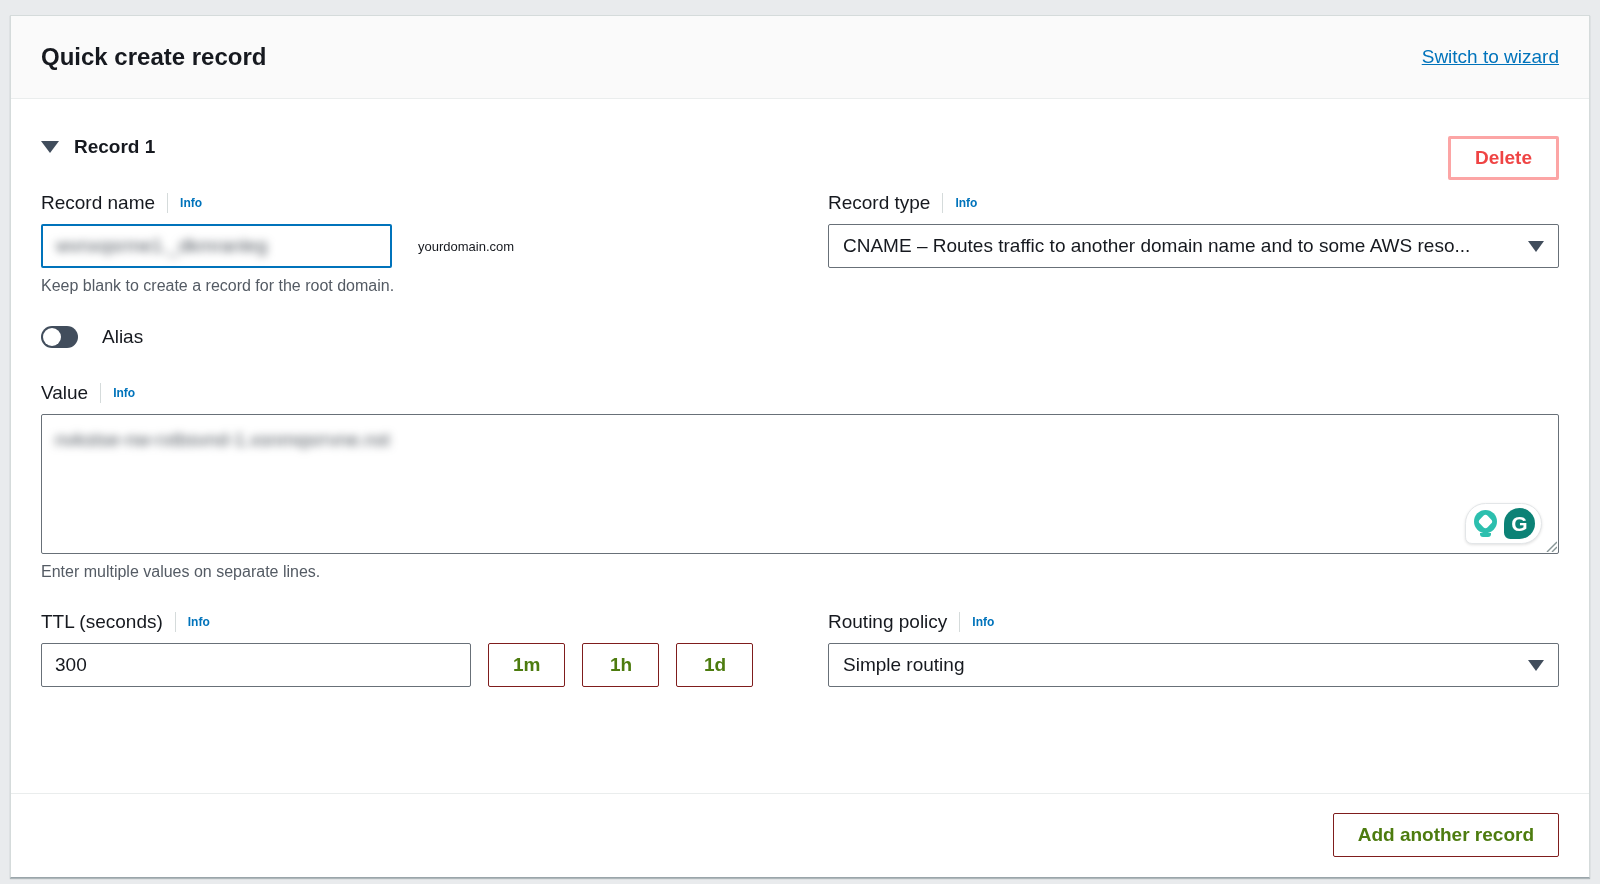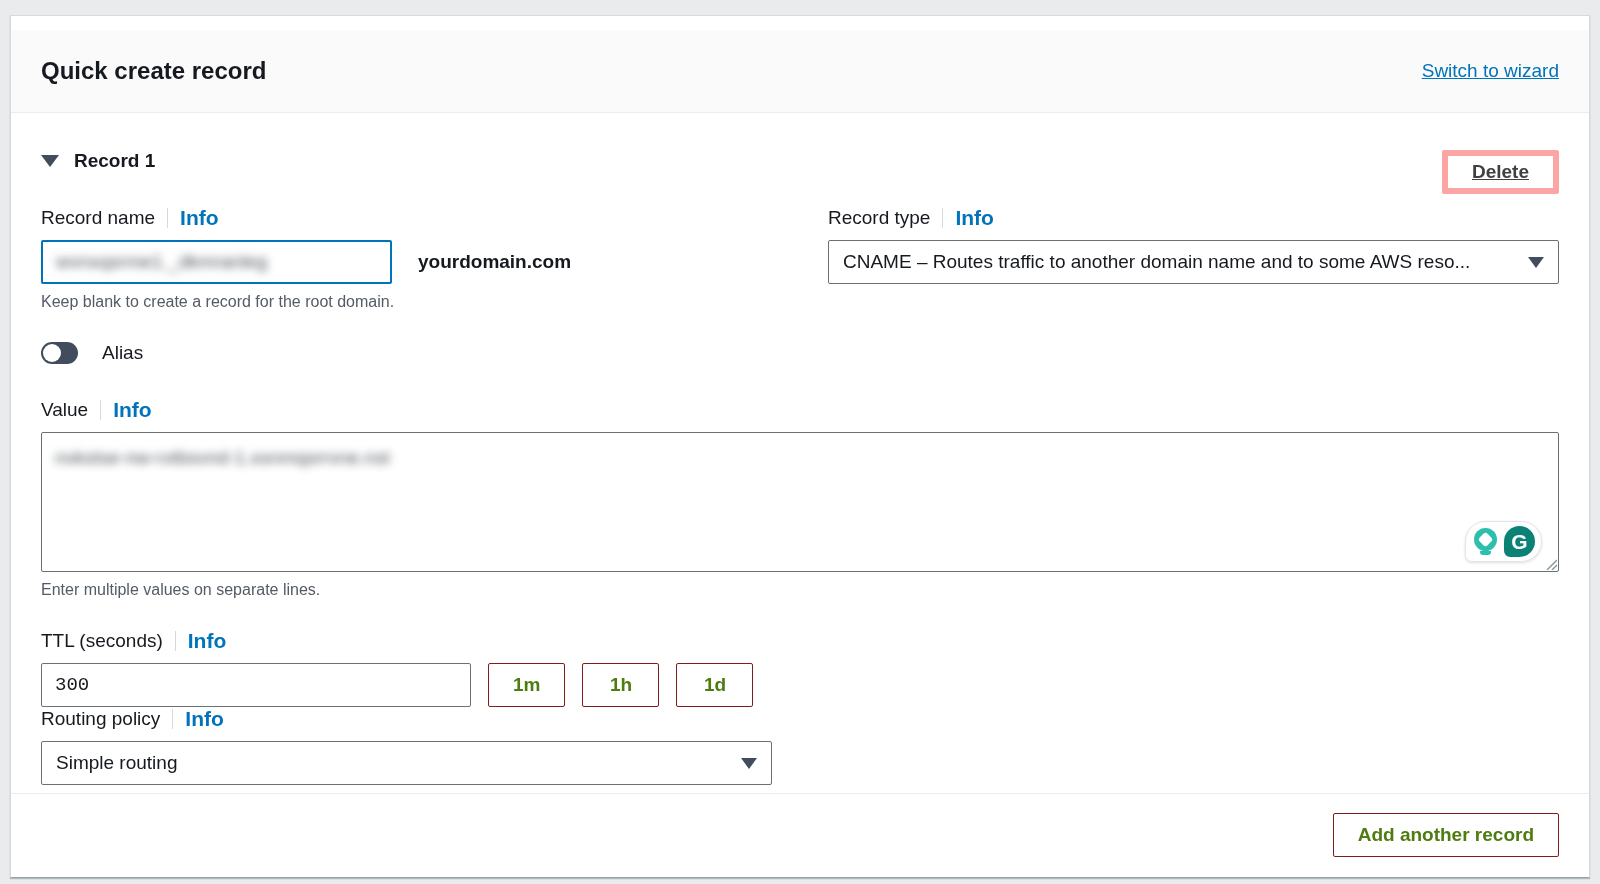--- a/index.html
+++ b/index.html
@@ -20,21 +20,20 @@
     box-shadow:0 1px 1px 0 rgba(0,28,36,0.25);
   }
   
   .panel-header {
     background:#fafafa;
     border-bottom:1px solid #eaeded;
     padding:27px 30px;
     display:flex;
     justify-content:space-between;
     align-items:center;
-    margin-top:14px;
   }
   .panel-title { font-size:24px; font-weight:bold; color:#16191f; }
   .wizard-link {
     font-size:19px;
     color:#0073bb;
     text-decoration:underline;
     cursor:pointer;
   }
   
   .panel-body { padding:0 30px; }
@@ -56,64 +55,63 @@
     height:44px;
     border-radius:2px;
     background:#fff;
     font-family:"Liberation Sans", sans-serif;
     font-size:19px;
     font-weight:bold;
     padding:0 24px;
     cursor:pointer;
   }
   .btn-disabled {
-    border:6px solid #fca5a5;
-    color:#404040;
+    border:3px solid #fca5a5;
+    color:#ef4444;
     cursor:default;
-    text-decoration:underline;
   }
   .btn-normal {
     border:1px solid #7f1d1d;
     color:#4d7c0f;
   }
   
   .row-two { display:flex; justify-content:space-between; }
   .col-left { width:741px; }
   .col-right { width:731px; }
   .field-label-row {
     display:flex; align-items:center;
     font-size:19px; color:#16191f;
     margin-bottom:10px;
   }
   .label-divider {
     width:1px; height:20px;
     background:#d5dbdb;
     margin:0 12px;
   }
   .info-link {
-    font-size:21px; font-weight:bold;
+    font-size:12px; font-weight:bold;
     color:#0073bb; cursor:pointer;
   }
   .mt-24 { margin-top:12px; }
   .text-input {
     height:44px;
     border:1px solid #687078;
     border-radius:2px;
     background:#fff;
     font-size:19px;
     color:#16191f;
     padding:0 13px;
     display:flex;
     align-items:center;
   }
   .text-input.focused { border:2px solid #0073bb; }
   .blurred { filter:blur(4px); color:#4d545c; user-select:none; }
   .name-input-row { display:flex; align-items:center; gap:26px; }
   .name-input { width:351px; }
-  .suffix-text { font-size:19px; color:#16191f;font-weight:bold; }
+  .suffix-text { font-size:13px; color:#16191f; }
   .help-text { margin-top:9px; font-size:16px; color:#545b64; }
   .select-box {
     height:44px;
     border:1px solid #687078;
     border-radius:2px;
     background:#fff;
     display:flex;
     align-items:center;
     justify-content:space-between;
     padding:0 14px;
@@ -207,31 +205,31 @@
     display:flex;
     align-items:center;
     justify-content:center;
   }
   .resize-handle {
     position:absolute;
     right:1px; bottom:1px;
     width:12px; height:12px;
   }
   
-  .ttl-section { margin-top:30px;flex-direction:column; }
+  .ttl-section { margin-top:30px; }
   .ttl-input-row { display:flex; align-items:center; gap:17px; }
   .ttl-input {
     width:430px;
     height:44px;
     border:1px solid #687078;
     border-radius:2px;
     font-size:19px;
     color:#16191f;
     padding:0 13px;
-    font-family:Liberation Mono, monospace;
+    font-family:Liberation Sans, sans-serif;
   }
   .ttl-btn { min-width:77px; }
   
   .panel-footer {
     position:absolute;
     left:0; right:0; bottom:0;
     border-top:1px solid #eaeded;
     padding:19px 30px 20px;
     text-align:right;
     background:#fff;

